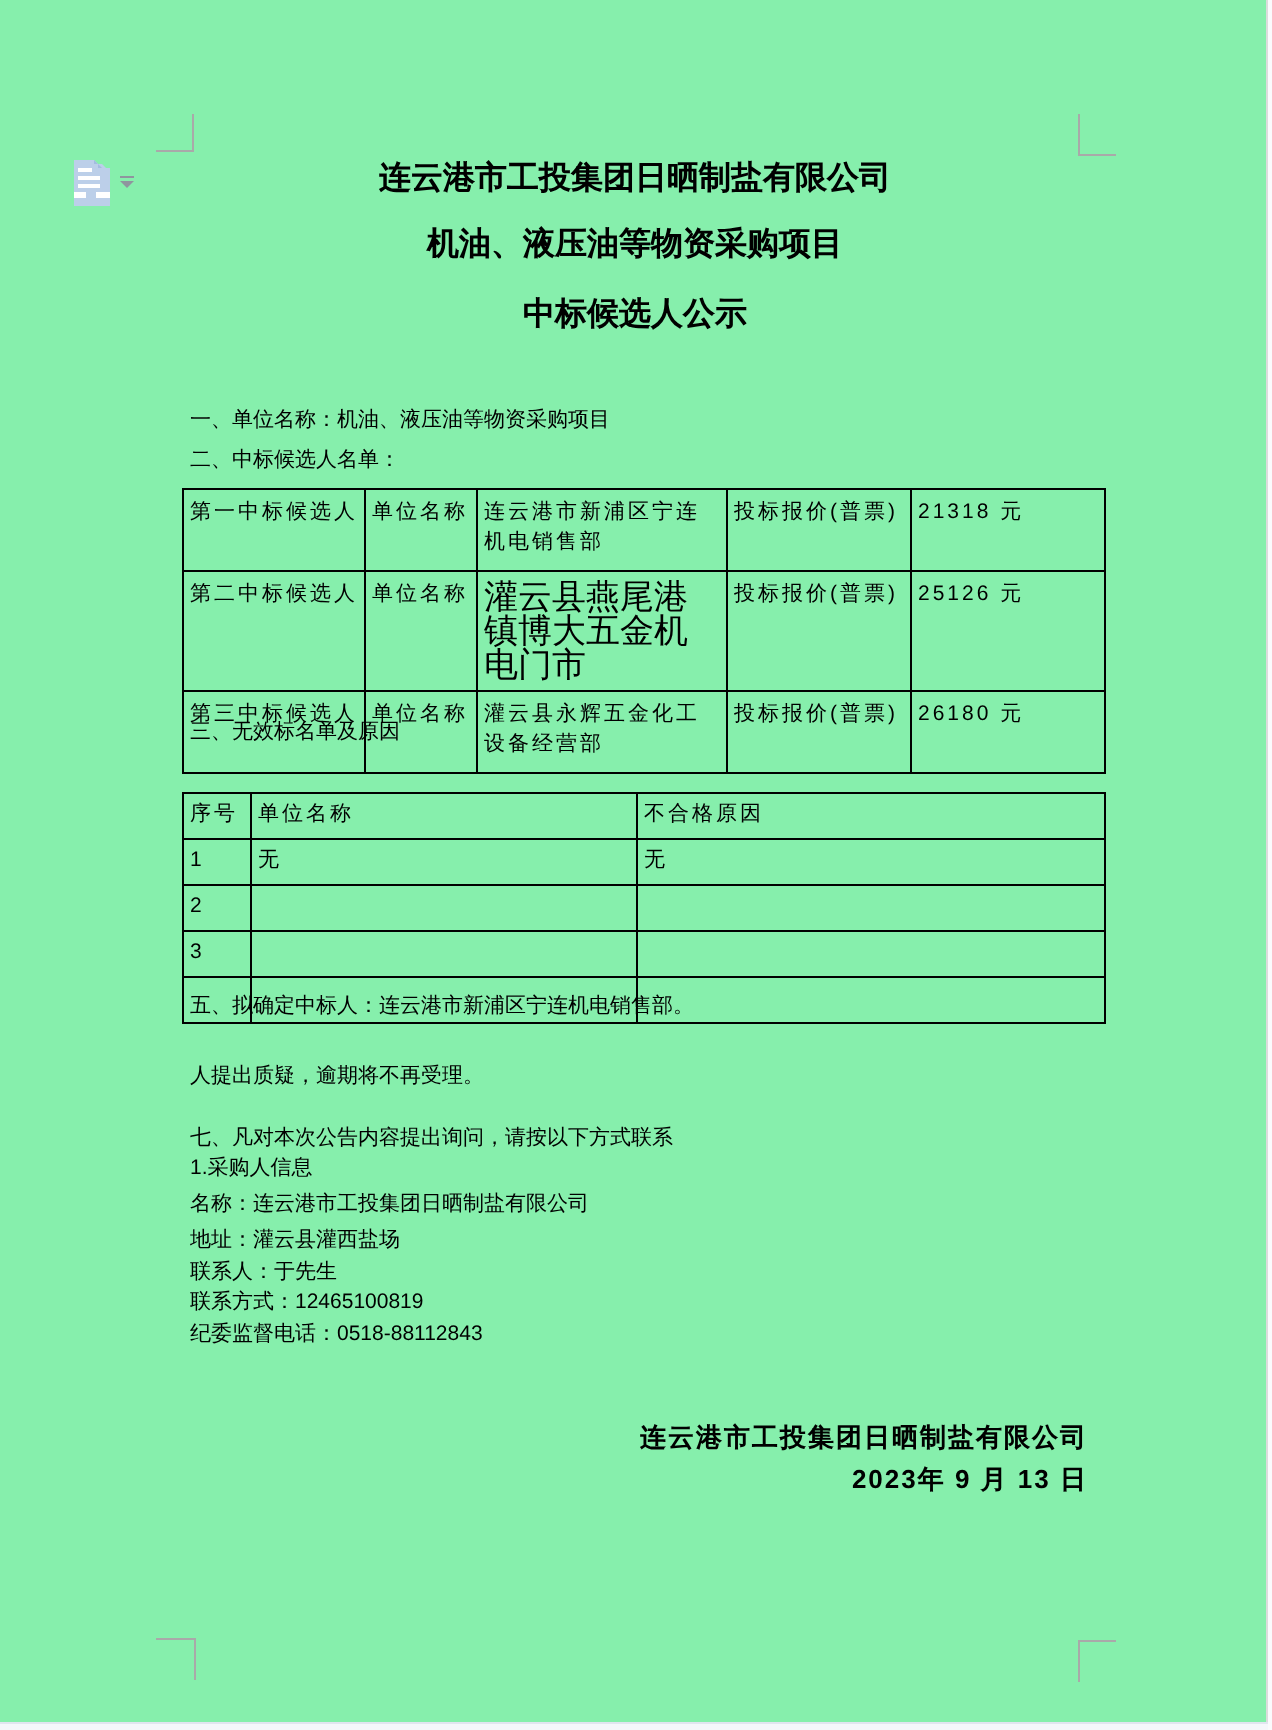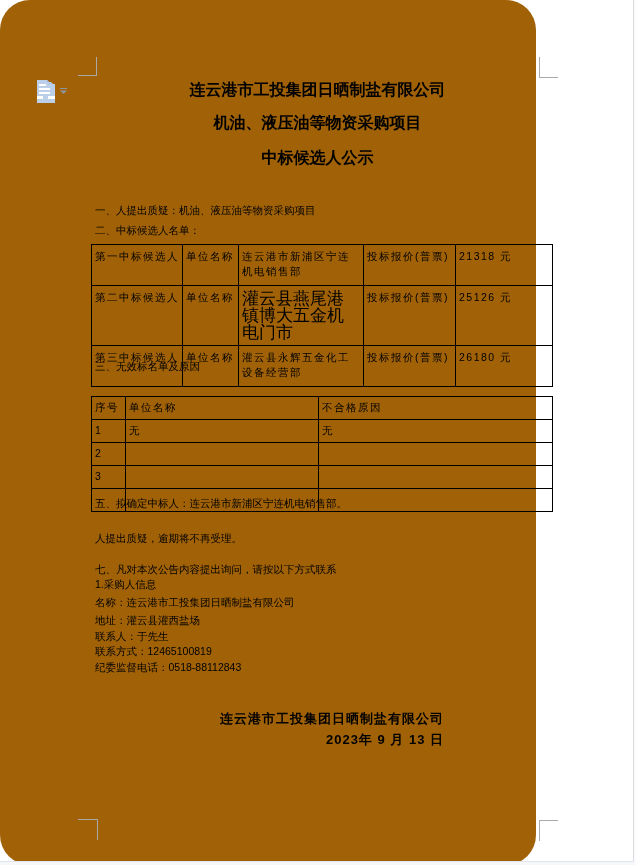--- a/index.html
+++ b/index.html
@@ -1,21 +1,21 @@
 <!DOCTYPE html>
 <html><head>
 <meta charset="utf-8">
 <style>
   html,body{margin:0;padding:0;}
   body{
     width:636px;height:865px;
     font-family:"Liberation Sans","DejaVu Sans",sans-serif;
     background:#ffffff;position:relative;overflow:hidden;
   }
-  .canvas{position:absolute;left:0;top:0;width:536px;height:865px;background:#a16207;color:#000;border-radius:30px;}
+  .canvas{position:absolute;left:0;top:0;width:636px;height:865px;background:#86efac;color:#000;}
 
   
   .edge-right-line{position:absolute;left:633px;top:0;width:1px;height:862px;background:#dcdcdc;}
   .edge-right-strip{position:absolute;left:634px;top:0;width:2px;height:865px;background:#fbfbfd;}
   .edge-bottom-line{position:absolute;left:0;top:861px;width:634px;height:1px;background:#e2e5f0;}
   .edge-bottom-strip{position:absolute;left:0;top:862px;width:634px;height:3px;background:#f6f7fb;}
 
   
   .crop{position:absolute;}
   .crop.tl{left:78px;top:57px;width:18px;height:18px;border-right:1px solid #a9a9a9;border-bottom:1px solid #a9a9a9;}
@@ -78,21 +78,21 @@
     <svg class="dd" width="9" height="8" viewBox="0 0 9 8">
       <rect x="1" y="1" width="7" height="1" fill="#8f959e"></rect>
       <path d="M1 3.5 h7 L4.5 7 z" fill="#8f959e"></path>
     </svg>
   </div>
 
   <div class="title" style="top:81px">连云港市工投集团日晒制盐有限公司</div>
   <div class="title" style="top:114px">机油、液压油等物资采购项目</div>
   <div class="title" style="top:149px">中标候选人公示</div>
 
-  <div class="line" style="top:204px">一、人提出质疑：机油、液压油等物资采购项目</div>
+  <div class="line" style="top:204px">一、单位名称：机油、液压油等物资采购项目</div>
   <div class="line" style="top:224px">二、中标候选人名单：</div>
 
   <table class="doc-tbl candidates">
     <colgroup>
       <col style="width:91px">
         <col style="width:56px">
         <col style="width:125px">
       <col style="width:92px">
         <col style="width:97px">
     </colgroup>

